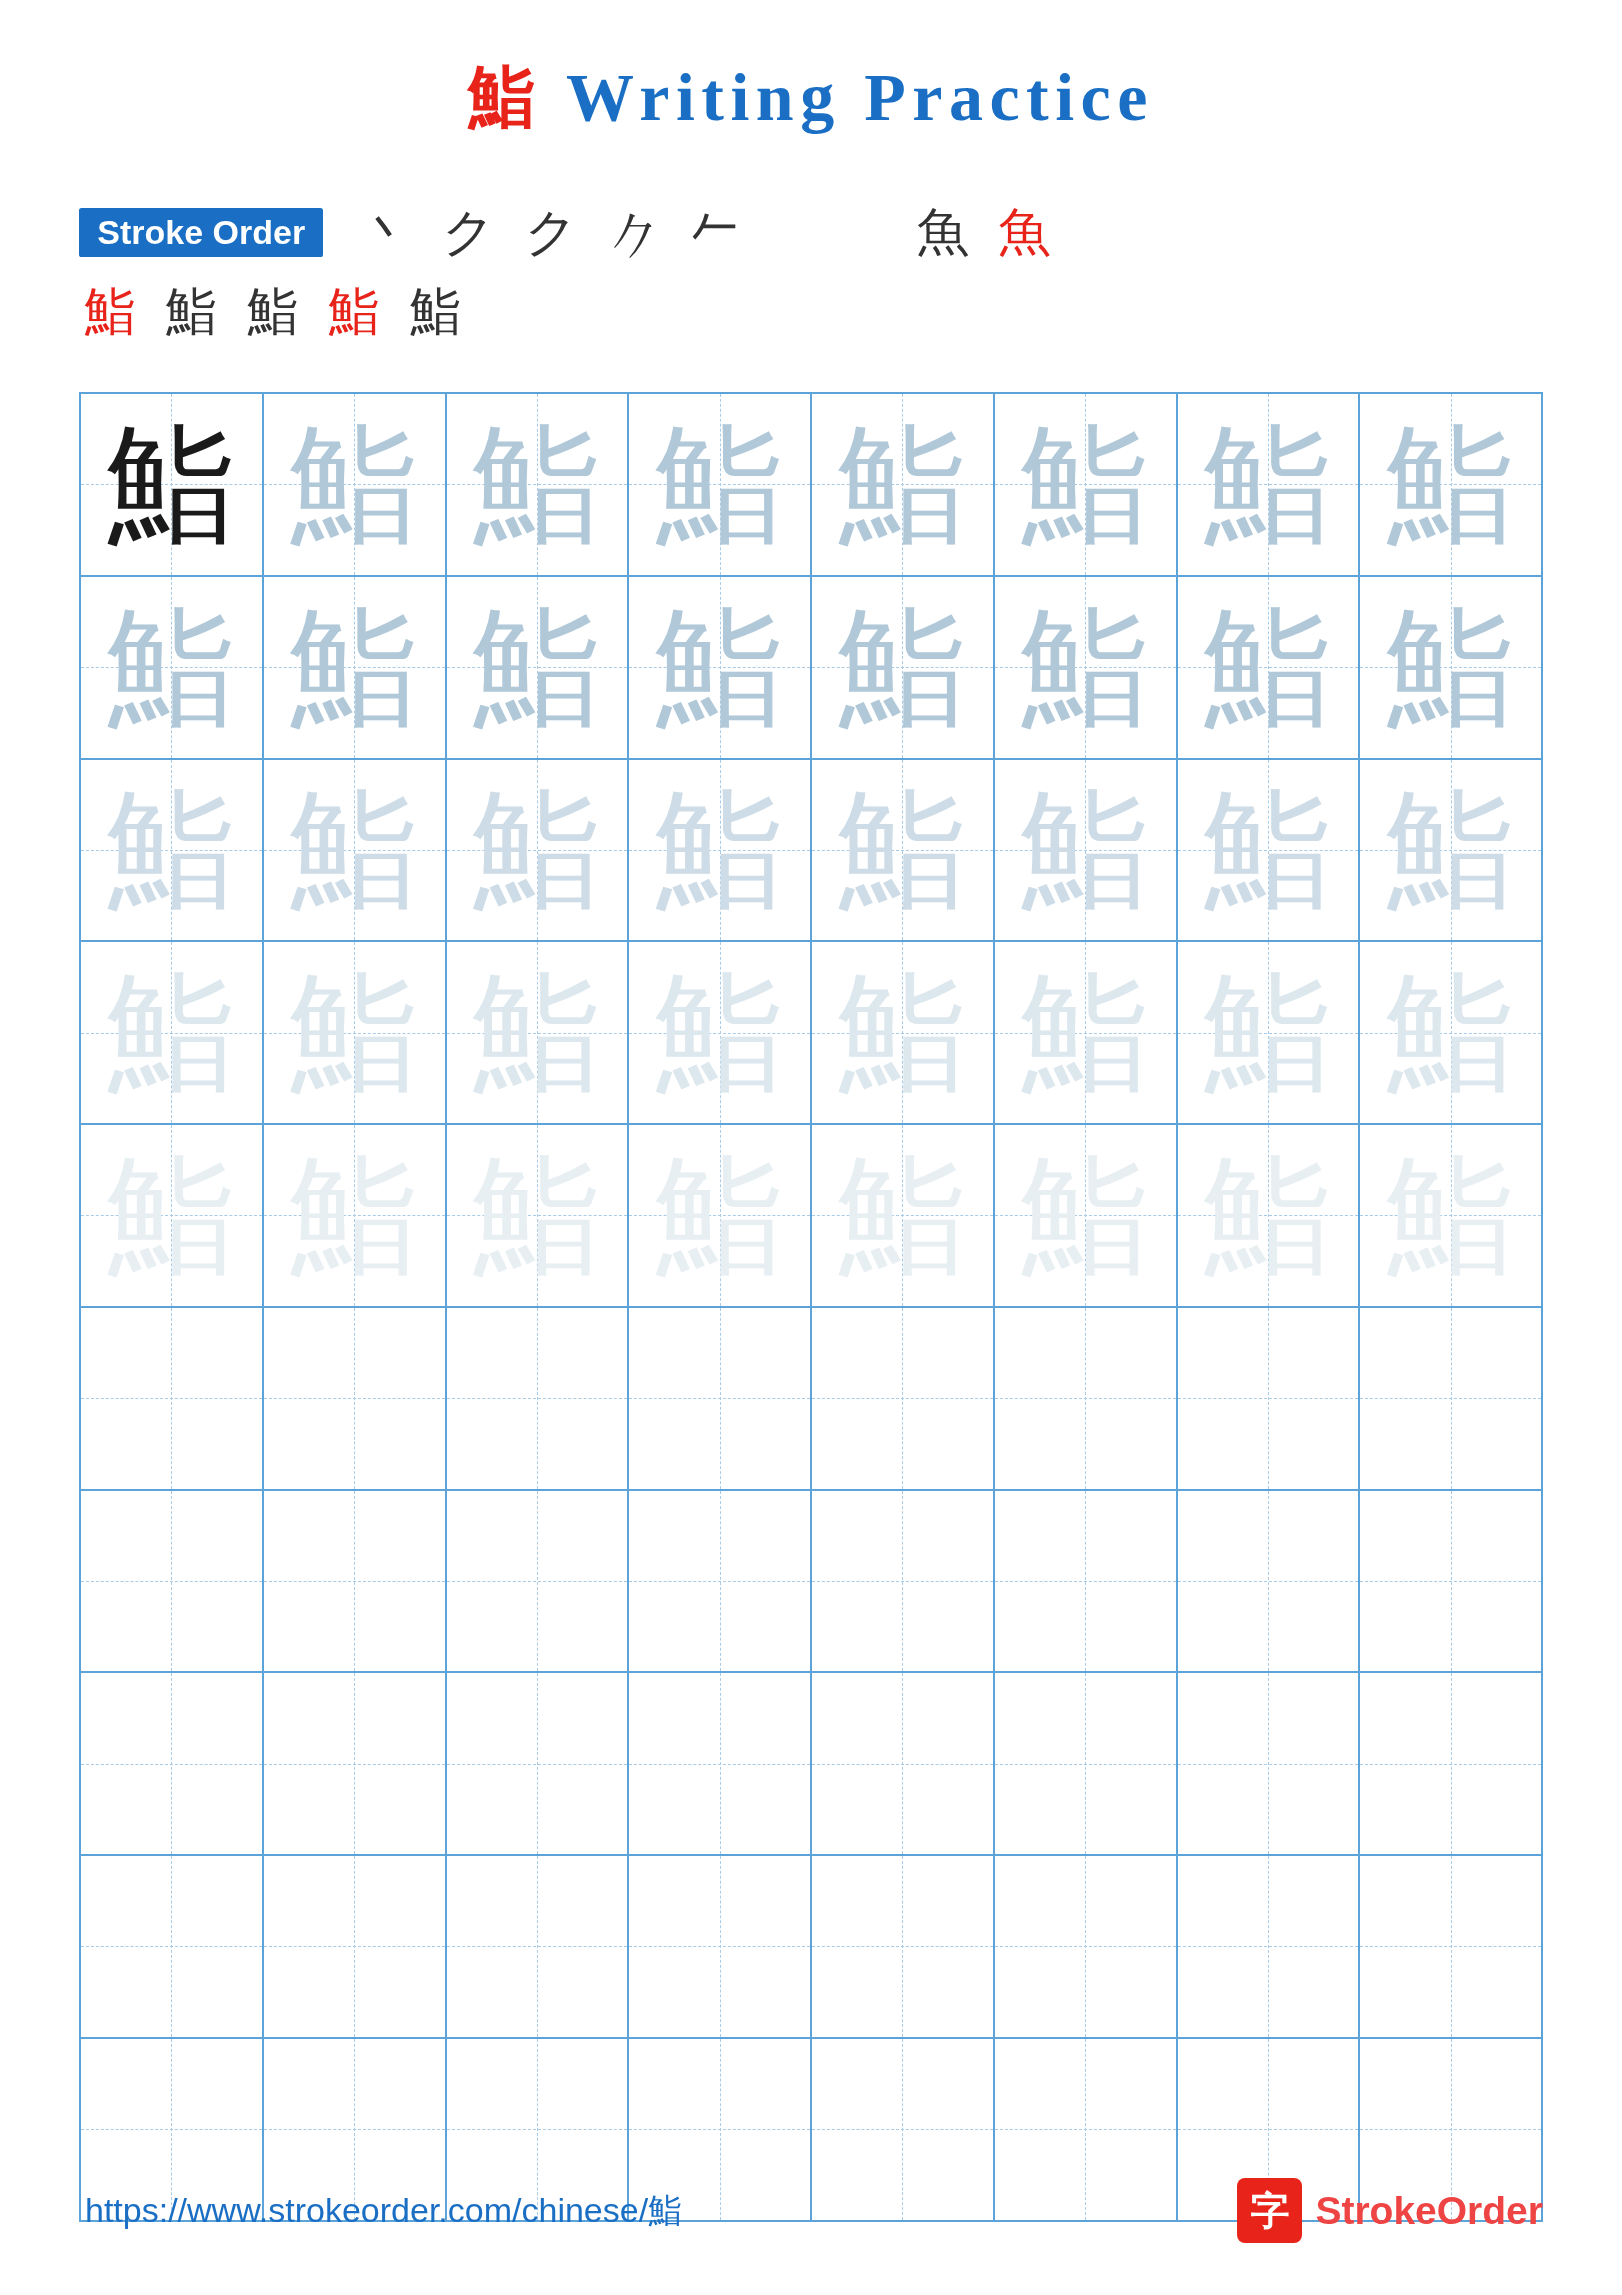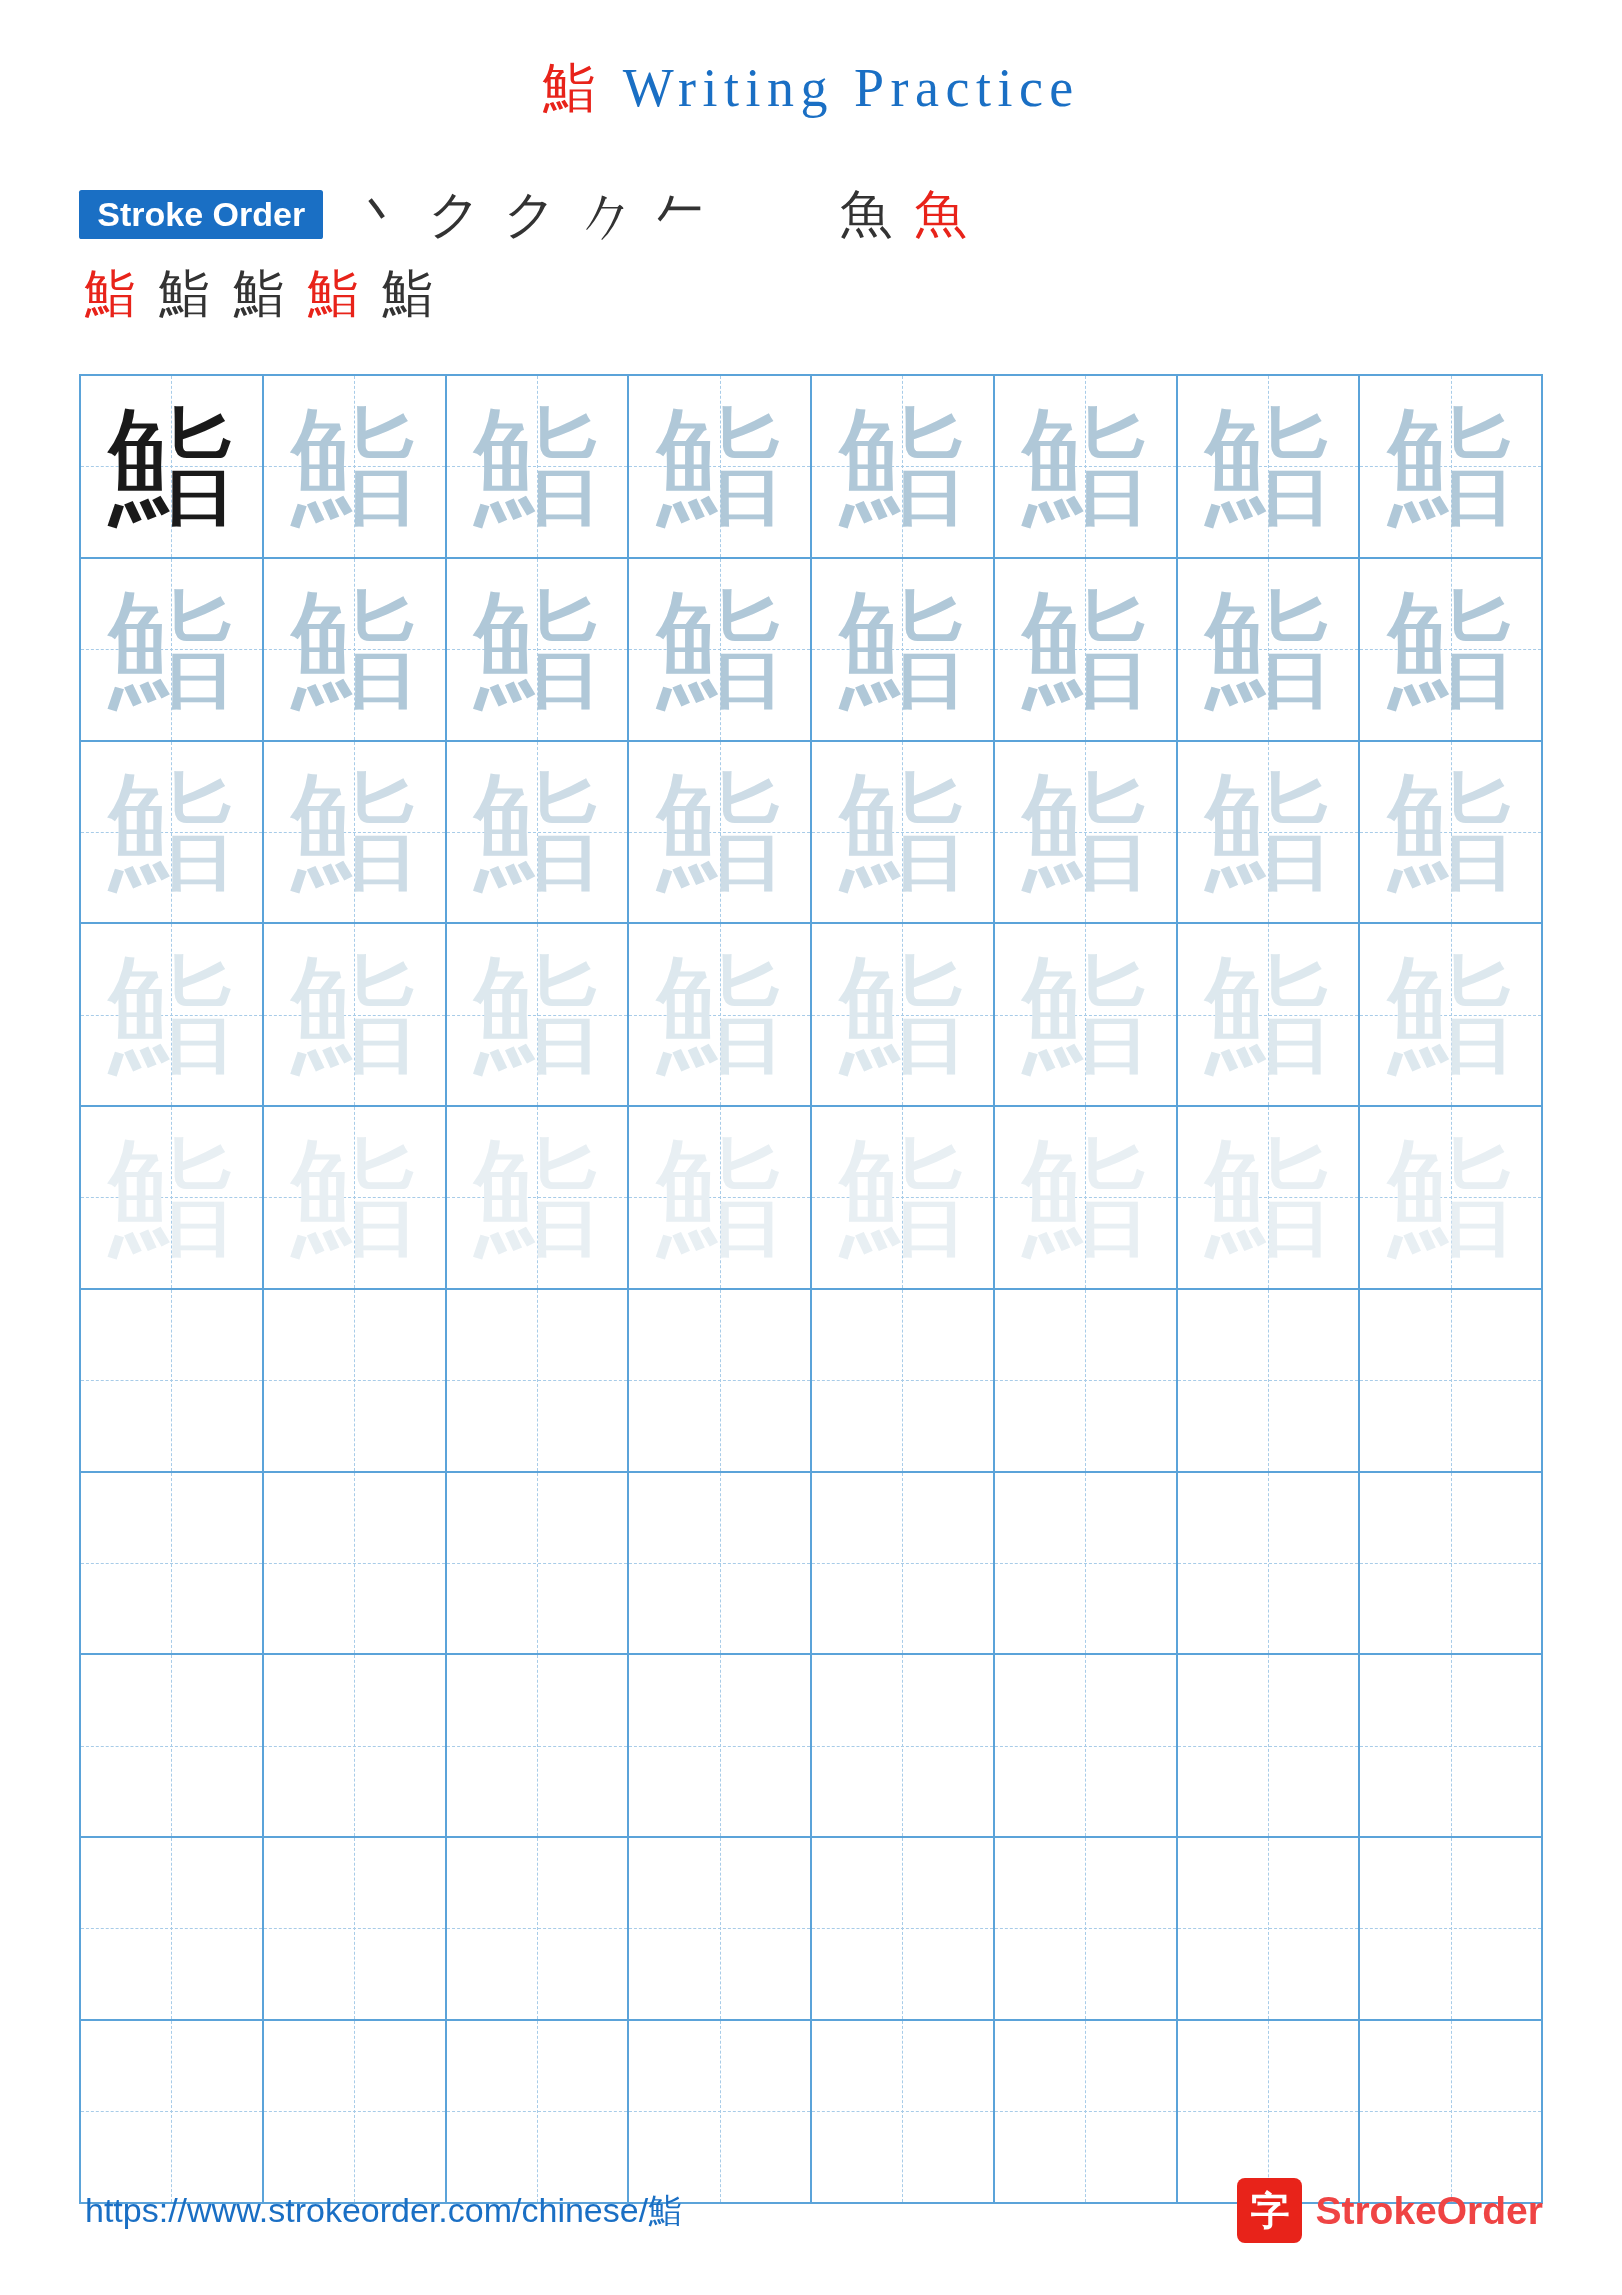--- a/index.html
+++ b/index.html
@@ -14,22 +14,22 @@
     .page {
       width: 1622px;
       min-height: 2295px;
       padding: 52px 79px;
       display: flex;
       flex-direction: column;
       align-items: center;
     }
 
     .title {
-      font-size: 54px;
-      font-weight: normal;
+      font-size: 68px;
+      font-weight: bold;
       color: #1a6fc4;
       text-align: center;
       margin-bottom: 52px;
       letter-spacing: 6.5px;
     }
 
     .title-char {
       color: #e8231a;
     }
     .title-text {
@@ -38,21 +38,21 @@
 
     .stroke-order-section {
       width: 100%;
       margin-bottom: 39px;
     }
 
     .stroke-order-row {
       display: flex;
       align-items: center;
       flex-wrap: wrap;
-      gap: 12px;
+      gap: 19px;
       margin-bottom: 6.5px;
     }
 
     .stroke-order-badge {
       background: #1a6fc4;
       color: white;
       font-size: 34px;
       padding: 5.2px 18.3px;
       border-radius: 2.6px;
       font-weight: bold;

